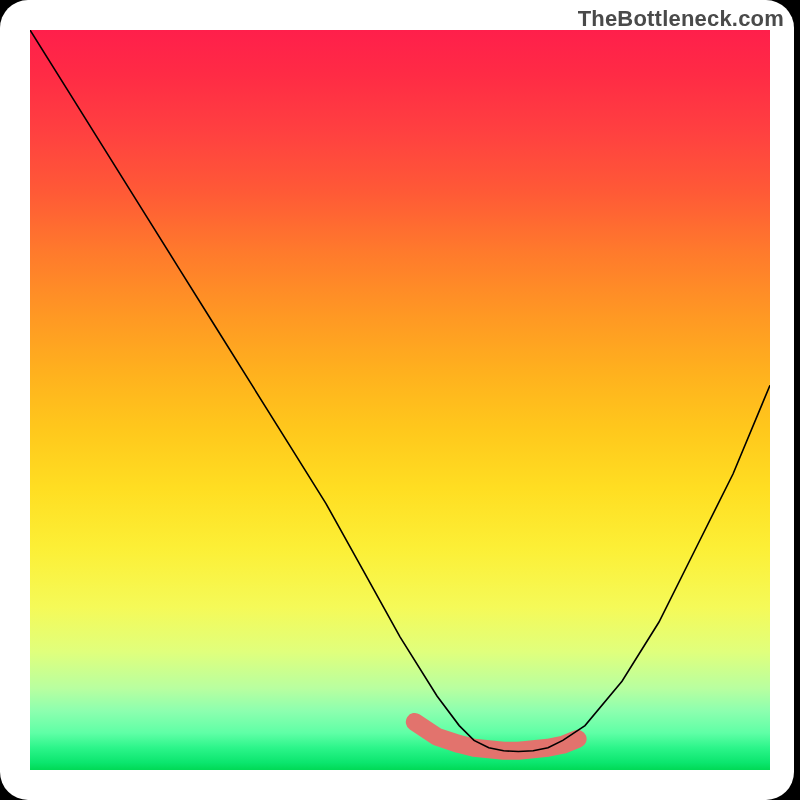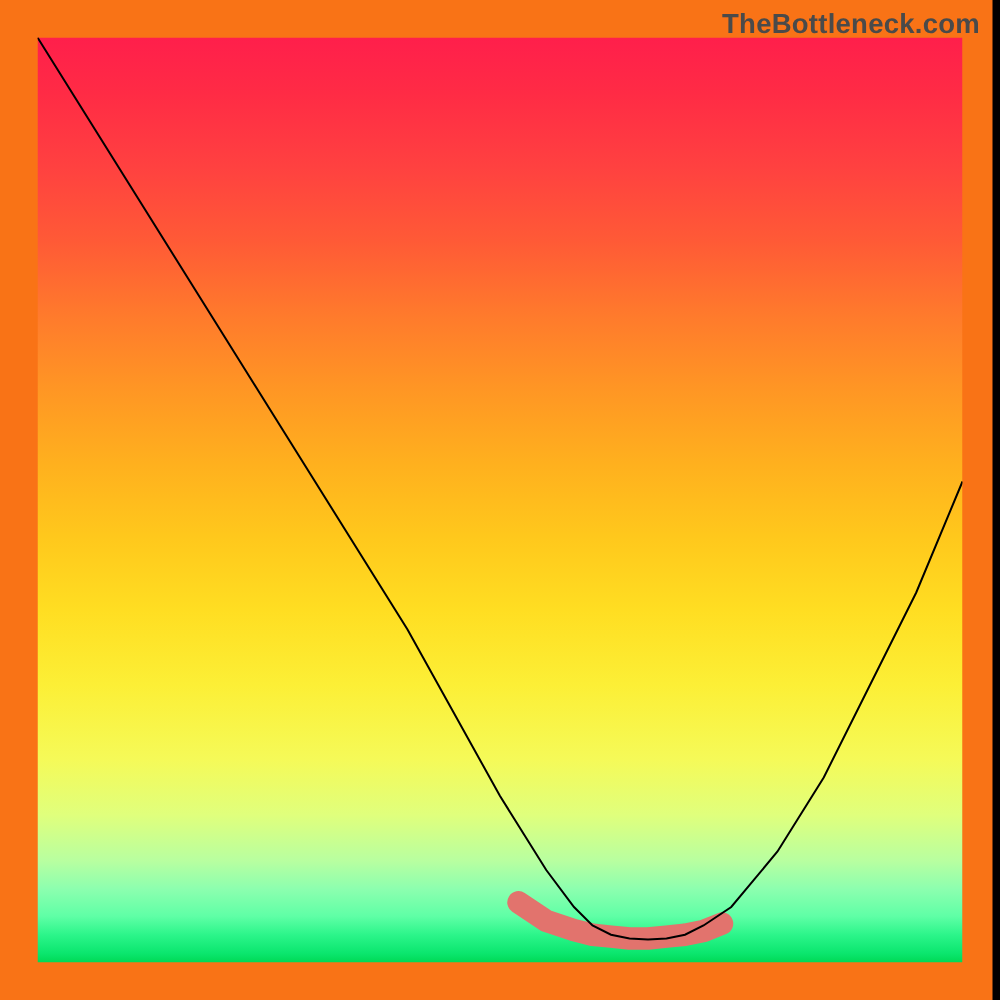--- a/index.html
+++ b/index.html
@@ -8,21 +8,22 @@
     width: 800px;
     height: 800px;
     overflow: hidden;
     background: #000;
     font-family: Arial, Helvetica, sans-serif;
   }
   .frame {
     position: relative;
     width: 794px;
     height: 800px;
-    background: #f97316;
+    background: #ffffff;
+    border-radius: 28px;
   }
   .watermark {
     position: absolute;
     top: 6px;
     right: 10px;
     font-size: 22px;
     font-weight: 600;
     color: #4a4a4a;
     letter-spacing: 0.2px;
     z-index: 20;

